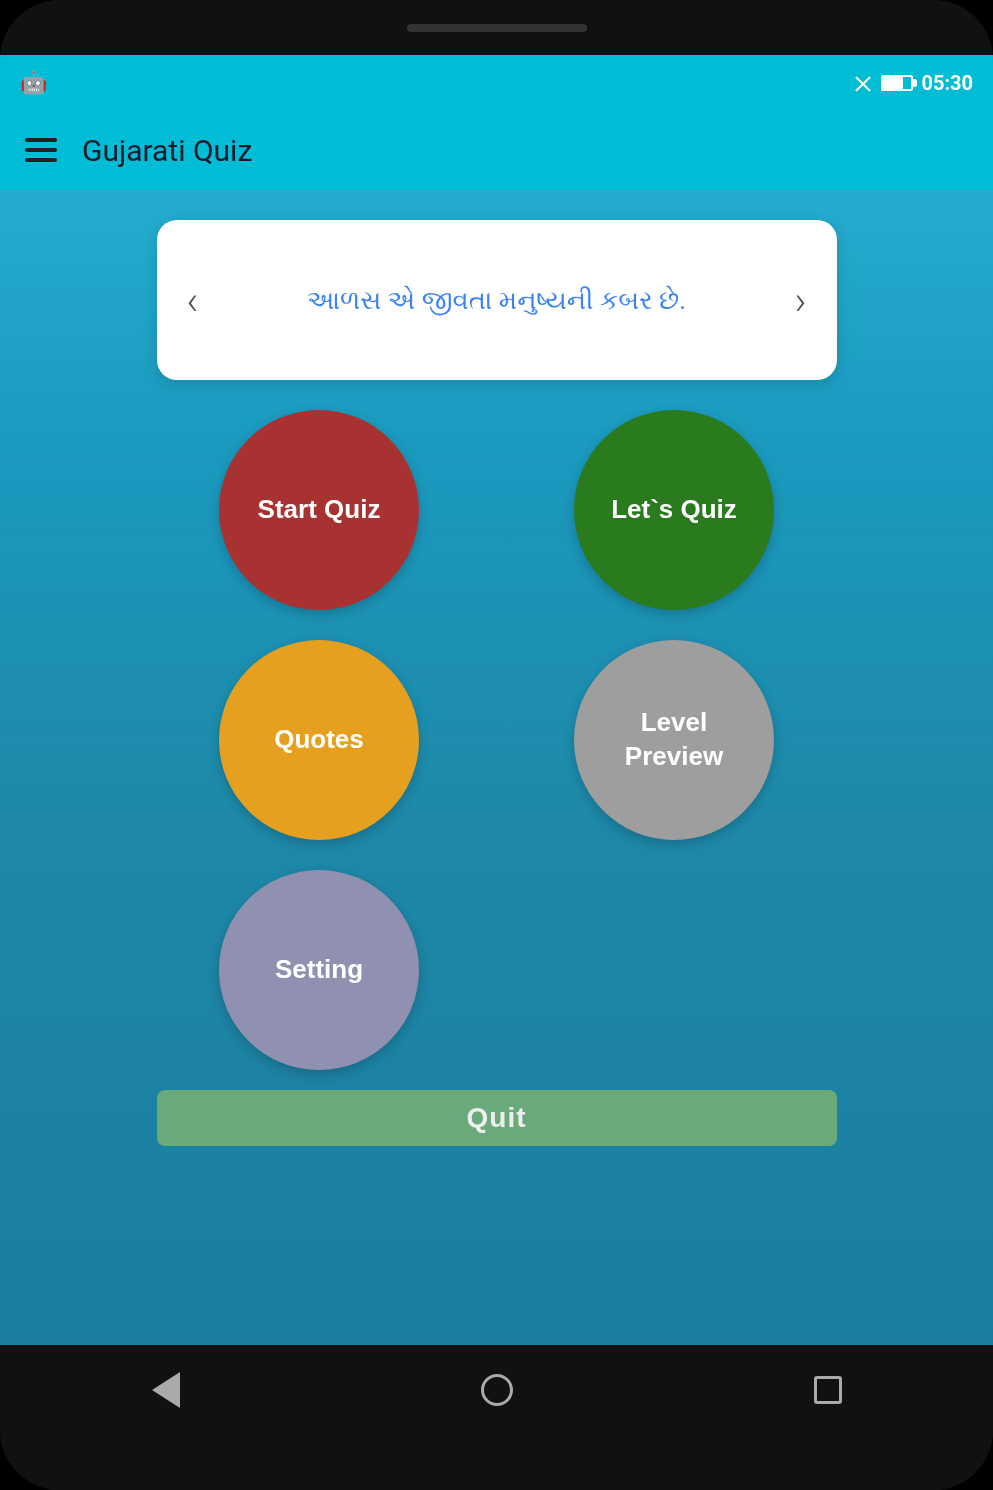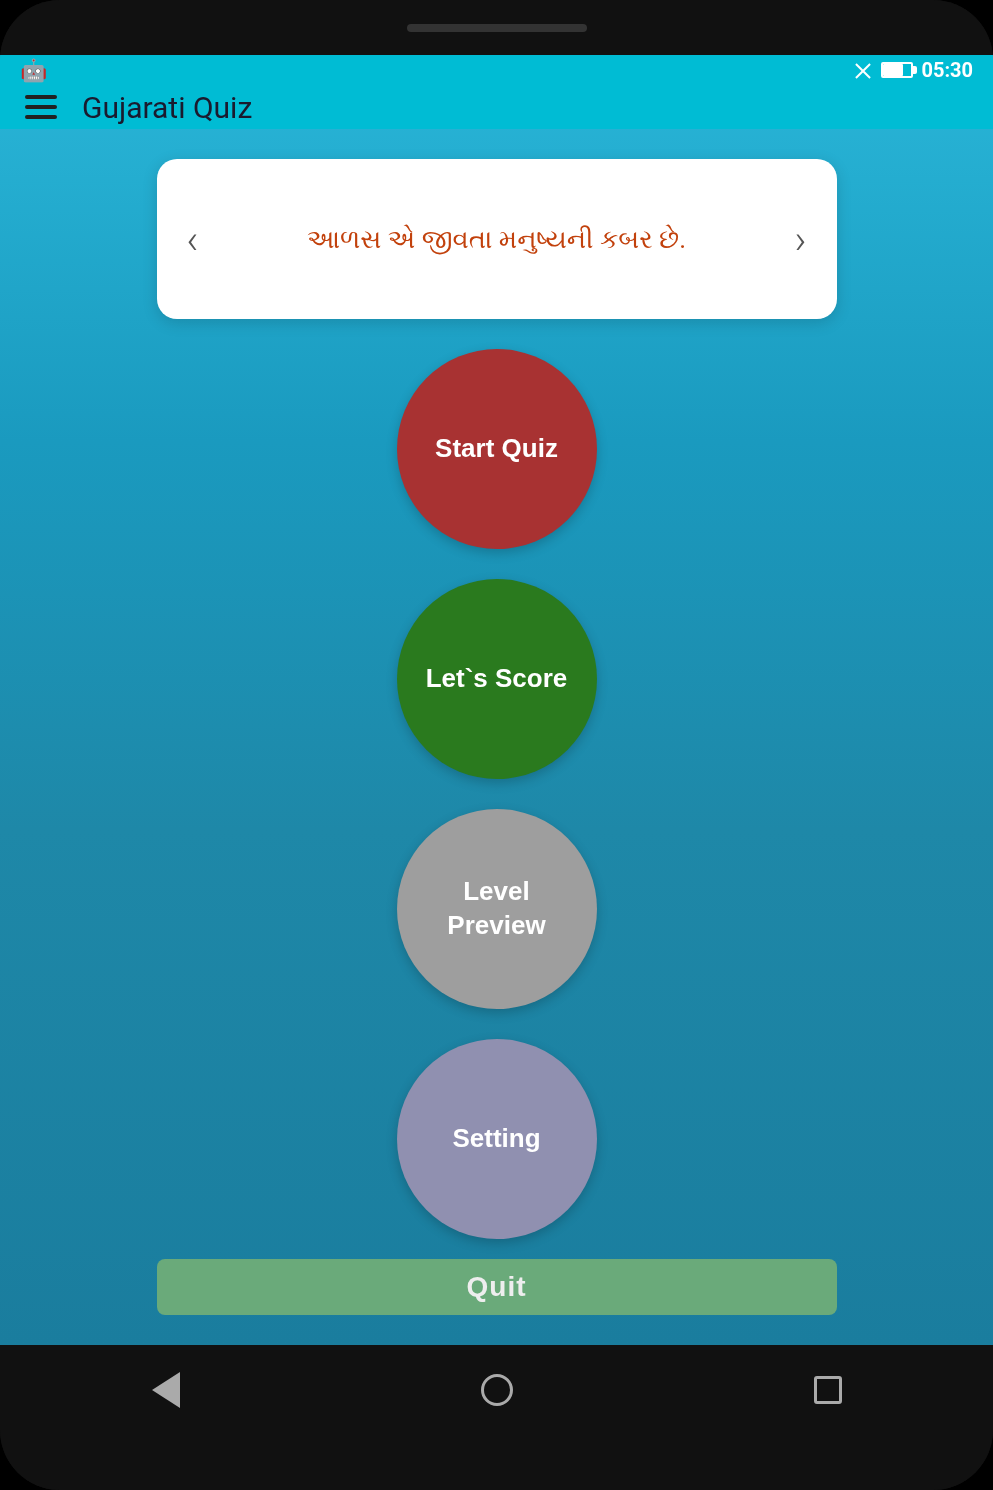--- a/index.html
+++ b/index.html
@@ -201,29 +201,29 @@
       color: #555;
       cursor: pointer;
       font-weight: 300;
       padding: 0 10px;
     }
 
     .quote-text {
       flex: 1;
       text-align: center;
       font-size: 26px;
-      color: #c2410c;
+      color: #3b82f6;
       line-height: 1.5;
       padding: 0 15px;
     }
 
     
     .buttons-grid {
       display: grid;
-      grid-template-columns: 1fr;
+      grid-template-columns: 1fr 1fr;
       gap: 30px;
       width: 100%;
       max-width: 680px;
       margin-top: 10px;
     }
 
     .oval-btn {
       width: 200px;
       height: 200px;
       border-radius: 50%;
@@ -365,22 +365,23 @@
       <div class="quote-card">
         <span class="nav-arrow">‹</span>
         <span class="quote-text">આળસ એ જીવતા મનુષ્યની કબર છે.</span>
         <span class="nav-arrow">›</span>
       </div>
 
       <div class="buttons-grid">
 
         <button class="oval-btn btn-start-quiz">Start Quiz</button>
 
-        <button class="oval-btn btn-lets-learn">Let`s Score</button>
-
+        <button class="oval-btn btn-lets-learn">Let`s Quiz</button>
+
+        <button class="oval-btn btn-quotes">Quotes</button>
 
         <button class="oval-btn btn-level-preview">Level<br>Preview</button>
 
 
         <button class="oval-btn btn-setting">Setting</button>
       </div>
 
       <button class="quit-btn">Quit</button>
 
     </div>

